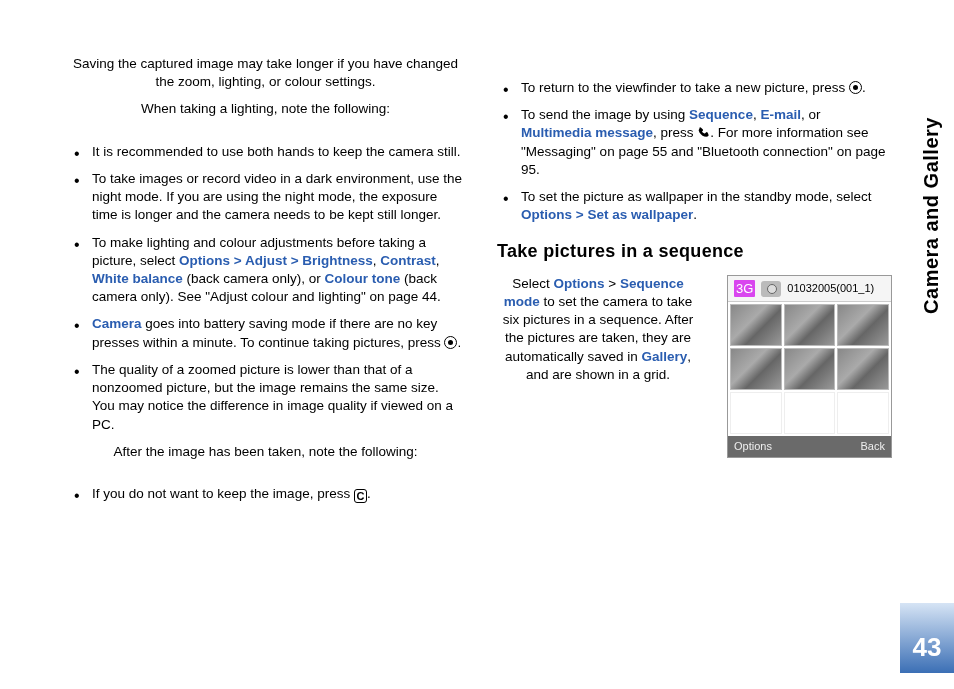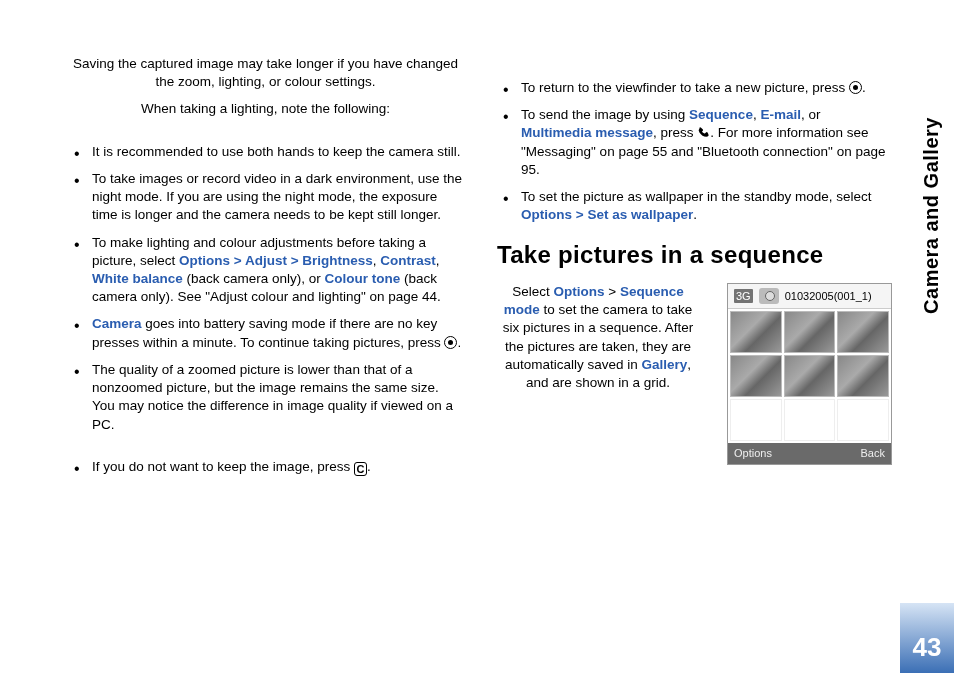--- a/index.html
+++ b/index.html
@@ -42,21 +42,21 @@
       position: absolute;
       left: 6px;
       top: 0;
       font-size: 16px;
     }
     .link {
       color: #2a5db0;
       font-weight: bold;
     }
     h2 {
-      font-size: 24px;
+      font-size: 18px;
       font-weight: bold;
       margin: 14px 0 12px 0;
       letter-spacing: 0.3px;
     }
     .seq-wrap {
       display: flex;
       gap: 28px;
       align-items: flex-start;
     }
     .seq-text {
@@ -174,22 +174,22 @@
       vertical-align: -2px;
     }
     .icon-call {
       display: inline-block;
       width: 13px; height: 13px;
       vertical-align: -2px;
       position: relative;
     }
     .icon-call svg { width: 13px; height: 13px; }
     .sig3g {
-      font-size: 11px;
-      background: #737373;
+      font-size: 13px;
+      background: #d946ef;
       color: #fff;
       padding: 0 2px;
       border-radius: 1px;
     }
   </style>
 </head>
 <body>
 
 <div class="page">
 
@@ -200,20 +200,21 @@
       <li>It is recommended to use both hands to keep the camera still.</li>
       <li>To take images or record video in a dark environment, use the night mode. If you are using the night mode, the exposure time is longer and the camera needs to be kept still longer.</li>
       <li>
         <span>To make lighting and colour adjustments before taking a picture, select </span><span class="link">Options &gt; Adjust &gt; Brightness</span><span>, </span><span class="link">Contrast</span><span>, </span><span class="link">White balance</span><span> (back camera only), or </span><span class="link">Colour tone</span><span> (back camera only). See "Adjust colour and lighting" on page 44.</span>
       </li>
       <li>
         <span class="link">Camera</span><span> goes into battery saving mode if there are no key presses within a minute. To continue taking pictures, press </span><span class="icon-circle"></span><span>.</span>
       </li>
       <li>The quality of a zoomed picture is lower than that of a nonzoomed picture, but the image remains the same size. You may notice the difference in image quality if viewed on a PC.</li>
     </ul>
+    <p>After the image has been taken, note the following:</p>
     <ul>
       <li>
         <span>If you do not want to keep the image, press </span><span class="icon-c">C</span><span>.</span>
       </li>
     </ul>
   </div>
 
   <div class="column">
     <ul>
       <li>

